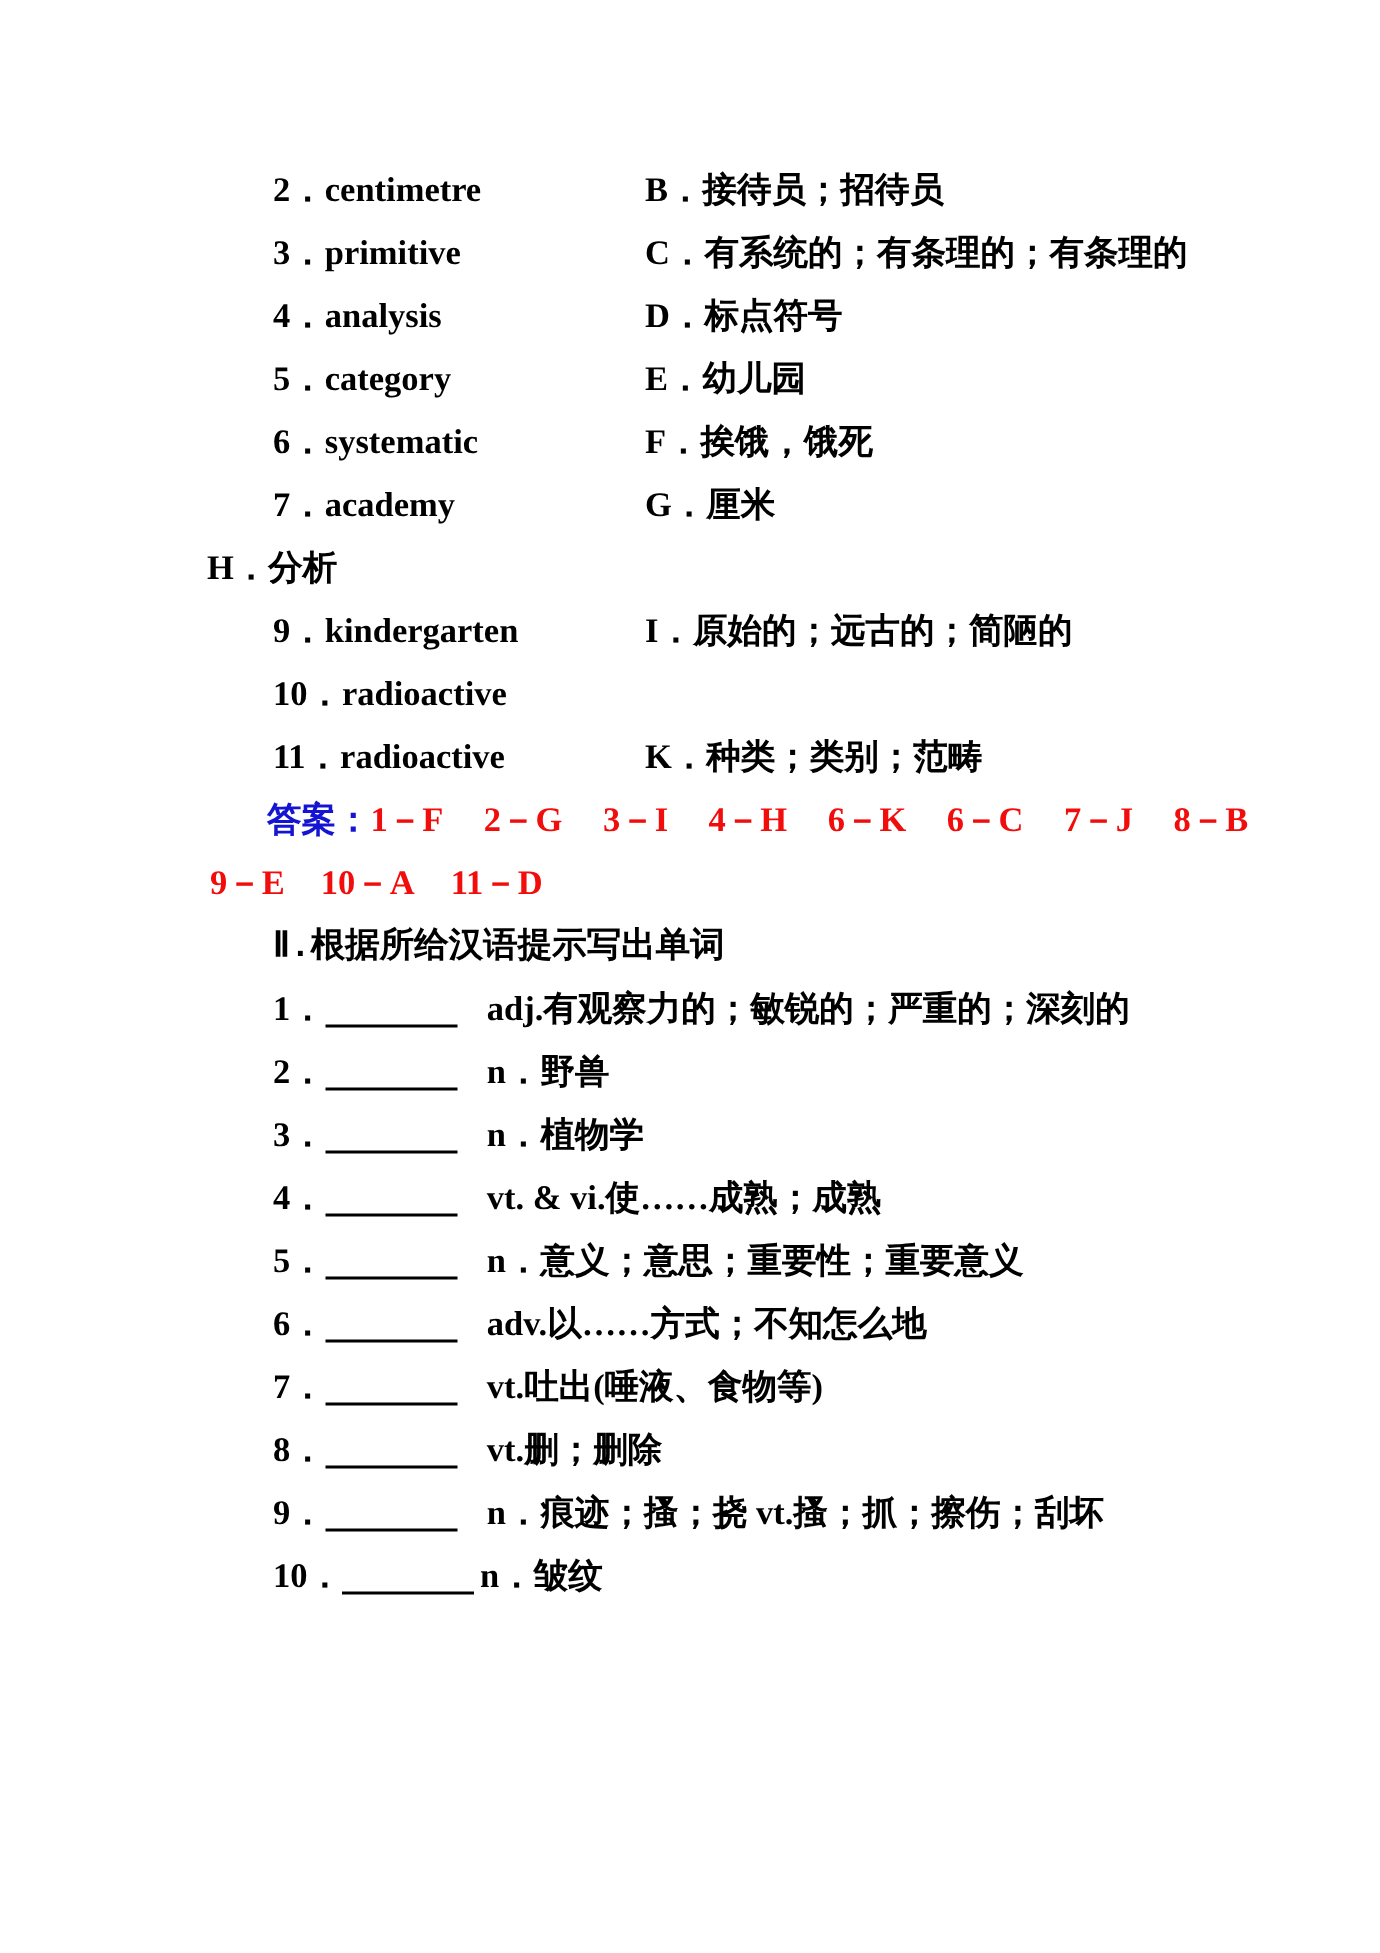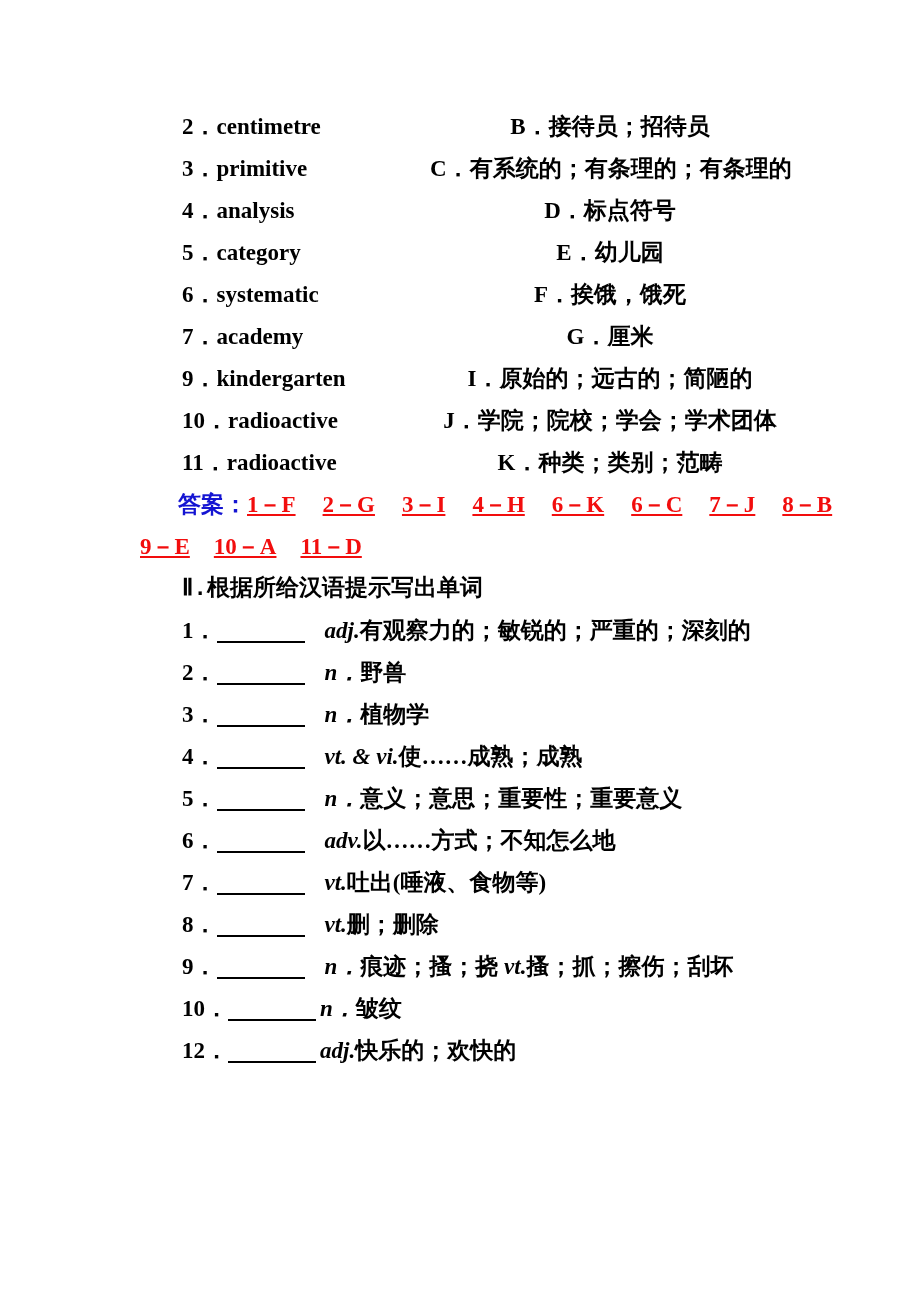--- a/index.html
+++ b/index.html
@@ -18,44 +18,44 @@
   }
   .row { line-height: 42px; white-space: nowrap; }
 
   
   .match-row { display: flex; }
   .match-left {
     flex: 0 0 292px;
     box-sizing: border-box;
     padding-left: 44px;
   }
-  .match-right { flex: 1 1 auto; text-align: center; }
+  .match-right { flex: 1 1 auto; }
 
   
   .answers-line1 { padding-left: 40px; }
   .answers-line2 { padding-left: 2px; }
   .ans-label { color: var(--answer-label-color, #1414d2); }
-  .ans-pair  { color: var(--answer-color, #f20d0d); margin-right: 27px; text-decoration: underline; }
+  .ans-pair  { color: var(--answer-color, #f20d0d); margin-right: 27px; }
   .answers-line2 .ans-pair { margin-right: 24px; }
 
   
   .s2-heading { padding-left: 44px; font-family: Liberation Mono, monospace; }
 
   
   .word-row { padding-left: 44px; }
   .blank {
     display: inline-block;
     width: 88px;
     height: 24px;
     border-bottom: 2px solid var(--ink, #000000);
     vertical-align: -5px;
     margin-right: 20px;
   }
   .word-row.tight .blank { margin-right: 4px; }
-  .pos { font-style: italic; }
+  .pos { }
   .cn  { font-style: normal; }
 </style>
 </head>
 <body>
 
 <div class="page" style="--page-bg: #ffffff; --ink: #000000; --answer-label-color: #1414d2; --answer-color: #f20d0d;">
 
   <div id="matching-section">
   <div class="row match-row">
     <span class="match-left"><span class="num">2．</span><span class="word">centimetre</span></span>
@@ -81,30 +81,30 @@
     <span class="match-left"><span class="num">6．</span><span class="word">systematic</span></span>
     <span class="match-right"><span class="letter">F．</span><span class="cn">挨饿，饿死</span></span>
   </div>
 
   <div class="row match-row">
     <span class="match-left"><span class="num">7．</span><span class="word">academy</span></span>
     <span class="match-right"><span class="letter">G．</span><span class="cn">厘米</span></span>
   </div>
 
   <div class="row match-row">
+    <span class="match-right"><span class="letter">H．</span><span class="cn">分析</span></span>
   </div>
 
   <div class="row match-row">
     <span class="match-left"><span class="num">9．</span><span class="word">kindergarten</span></span>
     <span class="match-right"><span class="letter">I．</span><span class="cn">原始的；远古的；简陋的</span></span>
   </div>
 
   <div class="row match-row">
     <span class="match-left"><span class="num">10．</span><span class="word">radioactive</span></span>
-    <span class="match-right"><span class="letter">J．</span><span class="cn">学院；院校；学会；学术团体</span></span>
   </div>
 
   <div class="row match-row">
     <span class="match-left"><span class="num">11．</span><span class="word">radioactive</span></span>
     <span class="match-right"><span class="letter">K．</span><span class="cn">种类；类别；范畴</span></span>
   </div>
 </div>
 
   <div class="answers">
     <div class="row answers-line1">

